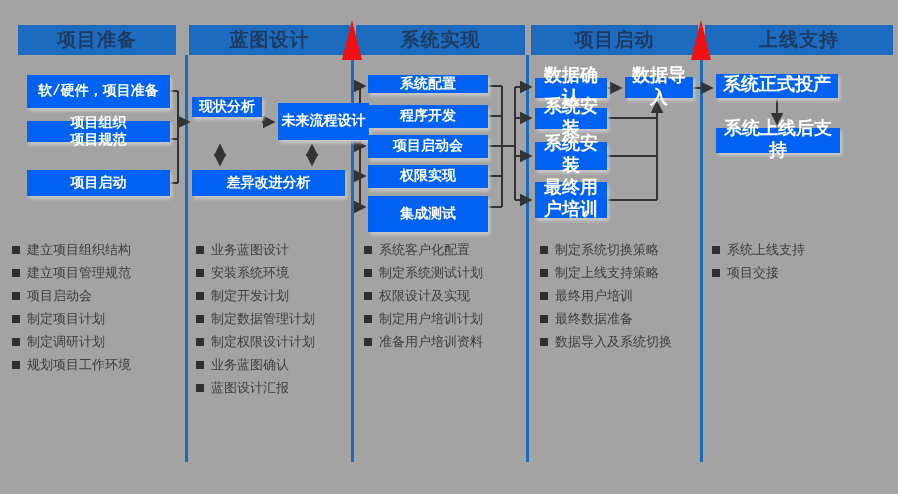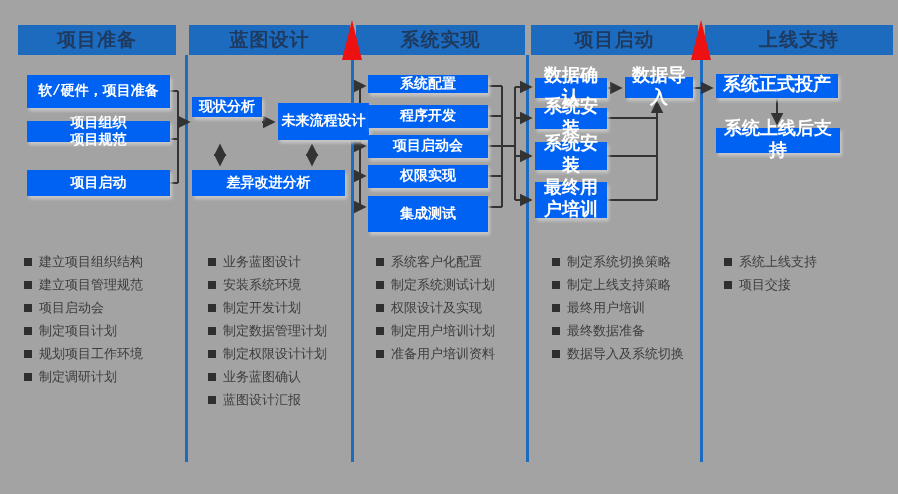--- a/index.html
+++ b/index.html
@@ -49,21 +49,21 @@
   .b-dconf{left:535px;top:78px;width:72px;height:20px}
   .b-dimp{left:625px;top:77px;width:68px;height:21px}
   .b-sconf{left:535px;top:108px;width:72px;height:21px}
   .b-sinst{left:535px;top:142px;width:72px;height:28px}
   .b-train{left:535px;top:182px;width:72px;height:36px}
   .b-golive{left:716px;top:74px;width:122px;height:24px}
   .b-psup{left:716px;top:128px;width:124px;height:25px}
   
   #wires{position:absolute;left:0;top:0;z-index:2;pointer-events:none;}
   
-  .blist{position:absolute;z-index:3;list-style:none;margin:12px;padding:0;width:170px;}
+  .blist{position:absolute;z-index:3;list-style:none;margin:0;padding:0;width:170px;}
   .l1{left:12px;top:243px}.l2{left:196px;top:243px}.l3{left:364px;top:243px}
   .l4{left:540px;top:243px}.l5{left:712px;top:243px}
   .blist li{
     display:flex;align-items:center;margin-bottom:9px;height:14px;
     color:var(--bullet_text,#3d3d3d);font-size:13px;white-space:nowrap;
   }
   .sq{width:8px;height:8px;background:#2f2f2f;margin-right:7px;flex:0 0 8px;}
 </style>
 </head>
 <body>
@@ -160,26 +160,26 @@
     <li>
         <span class="sq"></span>
         <span>项目启动会</span>
       </li>
     <li>
         <span class="sq"></span>
         <span>制定项目计划</span>
       </li>
     <li>
         <span class="sq"></span>
+        <span>制定调研计划</span>
+      </li>
+    <li>
+        <span class="sq"></span>
         <span>规划项目工作环境</span>
       </li>
-    <li>
-        <span class="sq"></span>
-        <span>制定调研计划</span>
-      </li>
   </ul>
   <ul class="blist l2">
     <li>
         <span class="sq"></span>
         <span>业务蓝图设计</span>
       </li>
     <li>
         <span class="sq"></span>
         <span>安装系统环境</span>
       </li>

